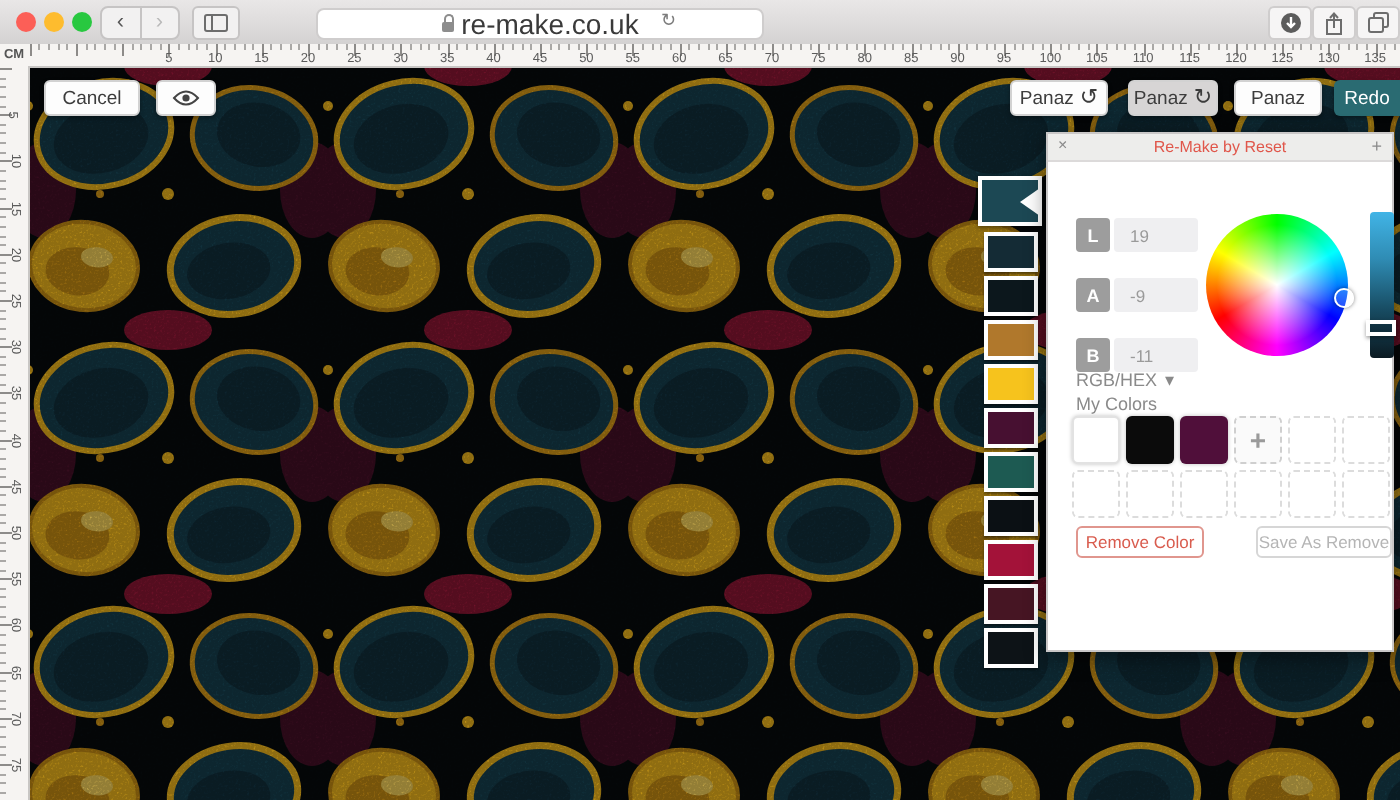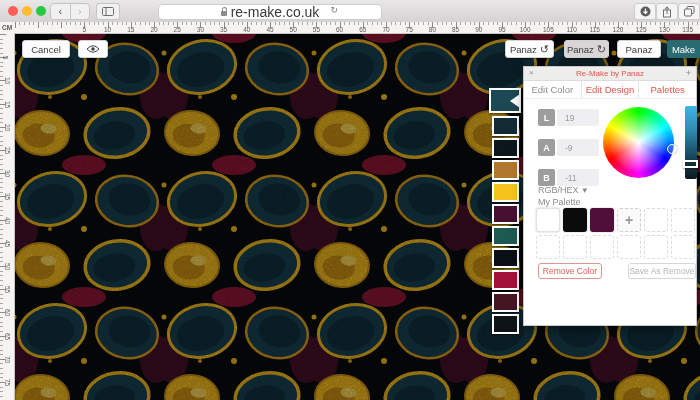--- a/index.html
+++ b/index.html
@@ -473,21 +473,21 @@
     <span class="glyph">↺</span>
   </div>
   <div class="fbtn" id="redo-btn" style="left: 564px; width: 45px; background: rgb(215, 213, 213);">
     <span>Panaz</span>
     <span class="glyph">↻</span>
   </div>
   <div class="fbtn" style="left:617px;width:44px">
     <span>Panaz</span>
   </div>
   <div class="fbtn" id="save-btn" style="left: 667px; width: 33px; border-radius: 3px 0px 0px 3px; color: rgb(255, 255, 255); border: none; background: rgb(42, 107, 114);">
-    <span>Make</span>
+    <span>Redo</span>
   </div>
 
   <div class="flag">
     <div class="flag-inner" id="flag-color" style="background: rgb(28, 72, 84);">
       <div class="flag-arrow"></div>
     </div>
   </div>
   <div id="swatch-strip">
       <div class="swatch" style="top: 116px;">
         <div class="swatch-inner" style="background: rgb(20, 43, 53);"></div>
@@ -517,27 +517,22 @@
         <div class="swatch-inner" style="background: rgb(70, 21, 35);"></div>
       </div>
       <div class="swatch" style="top: 314px;">
         <div class="swatch-inner" style="background: rgb(13, 19, 23);"></div>
       </div>
     </div>
 
   <div class="panel">
     <div class="panel-header">
       <span class="panel-x">×</span>
-      <span>Re-Make by Panaz</span>
+      <span>Re-Make by Reset</span>
       <span class="panel-plus">+</span>
-    </div>
-    <div class="tabs">
-      <div class="tab active">Edit Color</div>
-      <div class="tab">Edit Design</div>
-      <div class="tab">Palettes</div>
     </div>
 
     <div class="lab-row" style="top:42px">
       <div class="lab-chip">L</div>
       <div class="lab-input">19</div>
     </div>
     <div class="lab-row" style="top:72px">
       <div class="lab-chip">A</div>
       <div class="lab-input">-9</div>
     </div>
@@ -549,21 +544,21 @@
     <div class="rgbhex">
       <span>RGB/HEX</span>
       <span>▾</span>
     </div>
 
     <div class="wheel"></div>
     <div class="ring"></div>
     <div class="vslider"></div>
     <div class="vhandle"></div>
 
-    <div class="mycolors-label">My Palette</div>
+    <div class="mycolors-label">My Colors</div>
     <div class="mc-grid" id="mc-grid">
         <div class="mc-cell filled" style="background: rgb(255, 255, 255); border: 1px solid rgb(226, 226, 226);"></div>
         <div class="mc-cell filled" style="background: rgb(11, 11, 11);"></div>
         <div class="mc-cell filled" style="background: rgb(80, 15, 58);"></div>
         <div class="mc-cell plus">+</div>
         <div class="mc-cell empty"></div>
         <div class="mc-cell empty"></div>
         <div class="mc-cell empty"></div>
         <div class="mc-cell empty"></div>
         <div class="mc-cell empty"></div>

